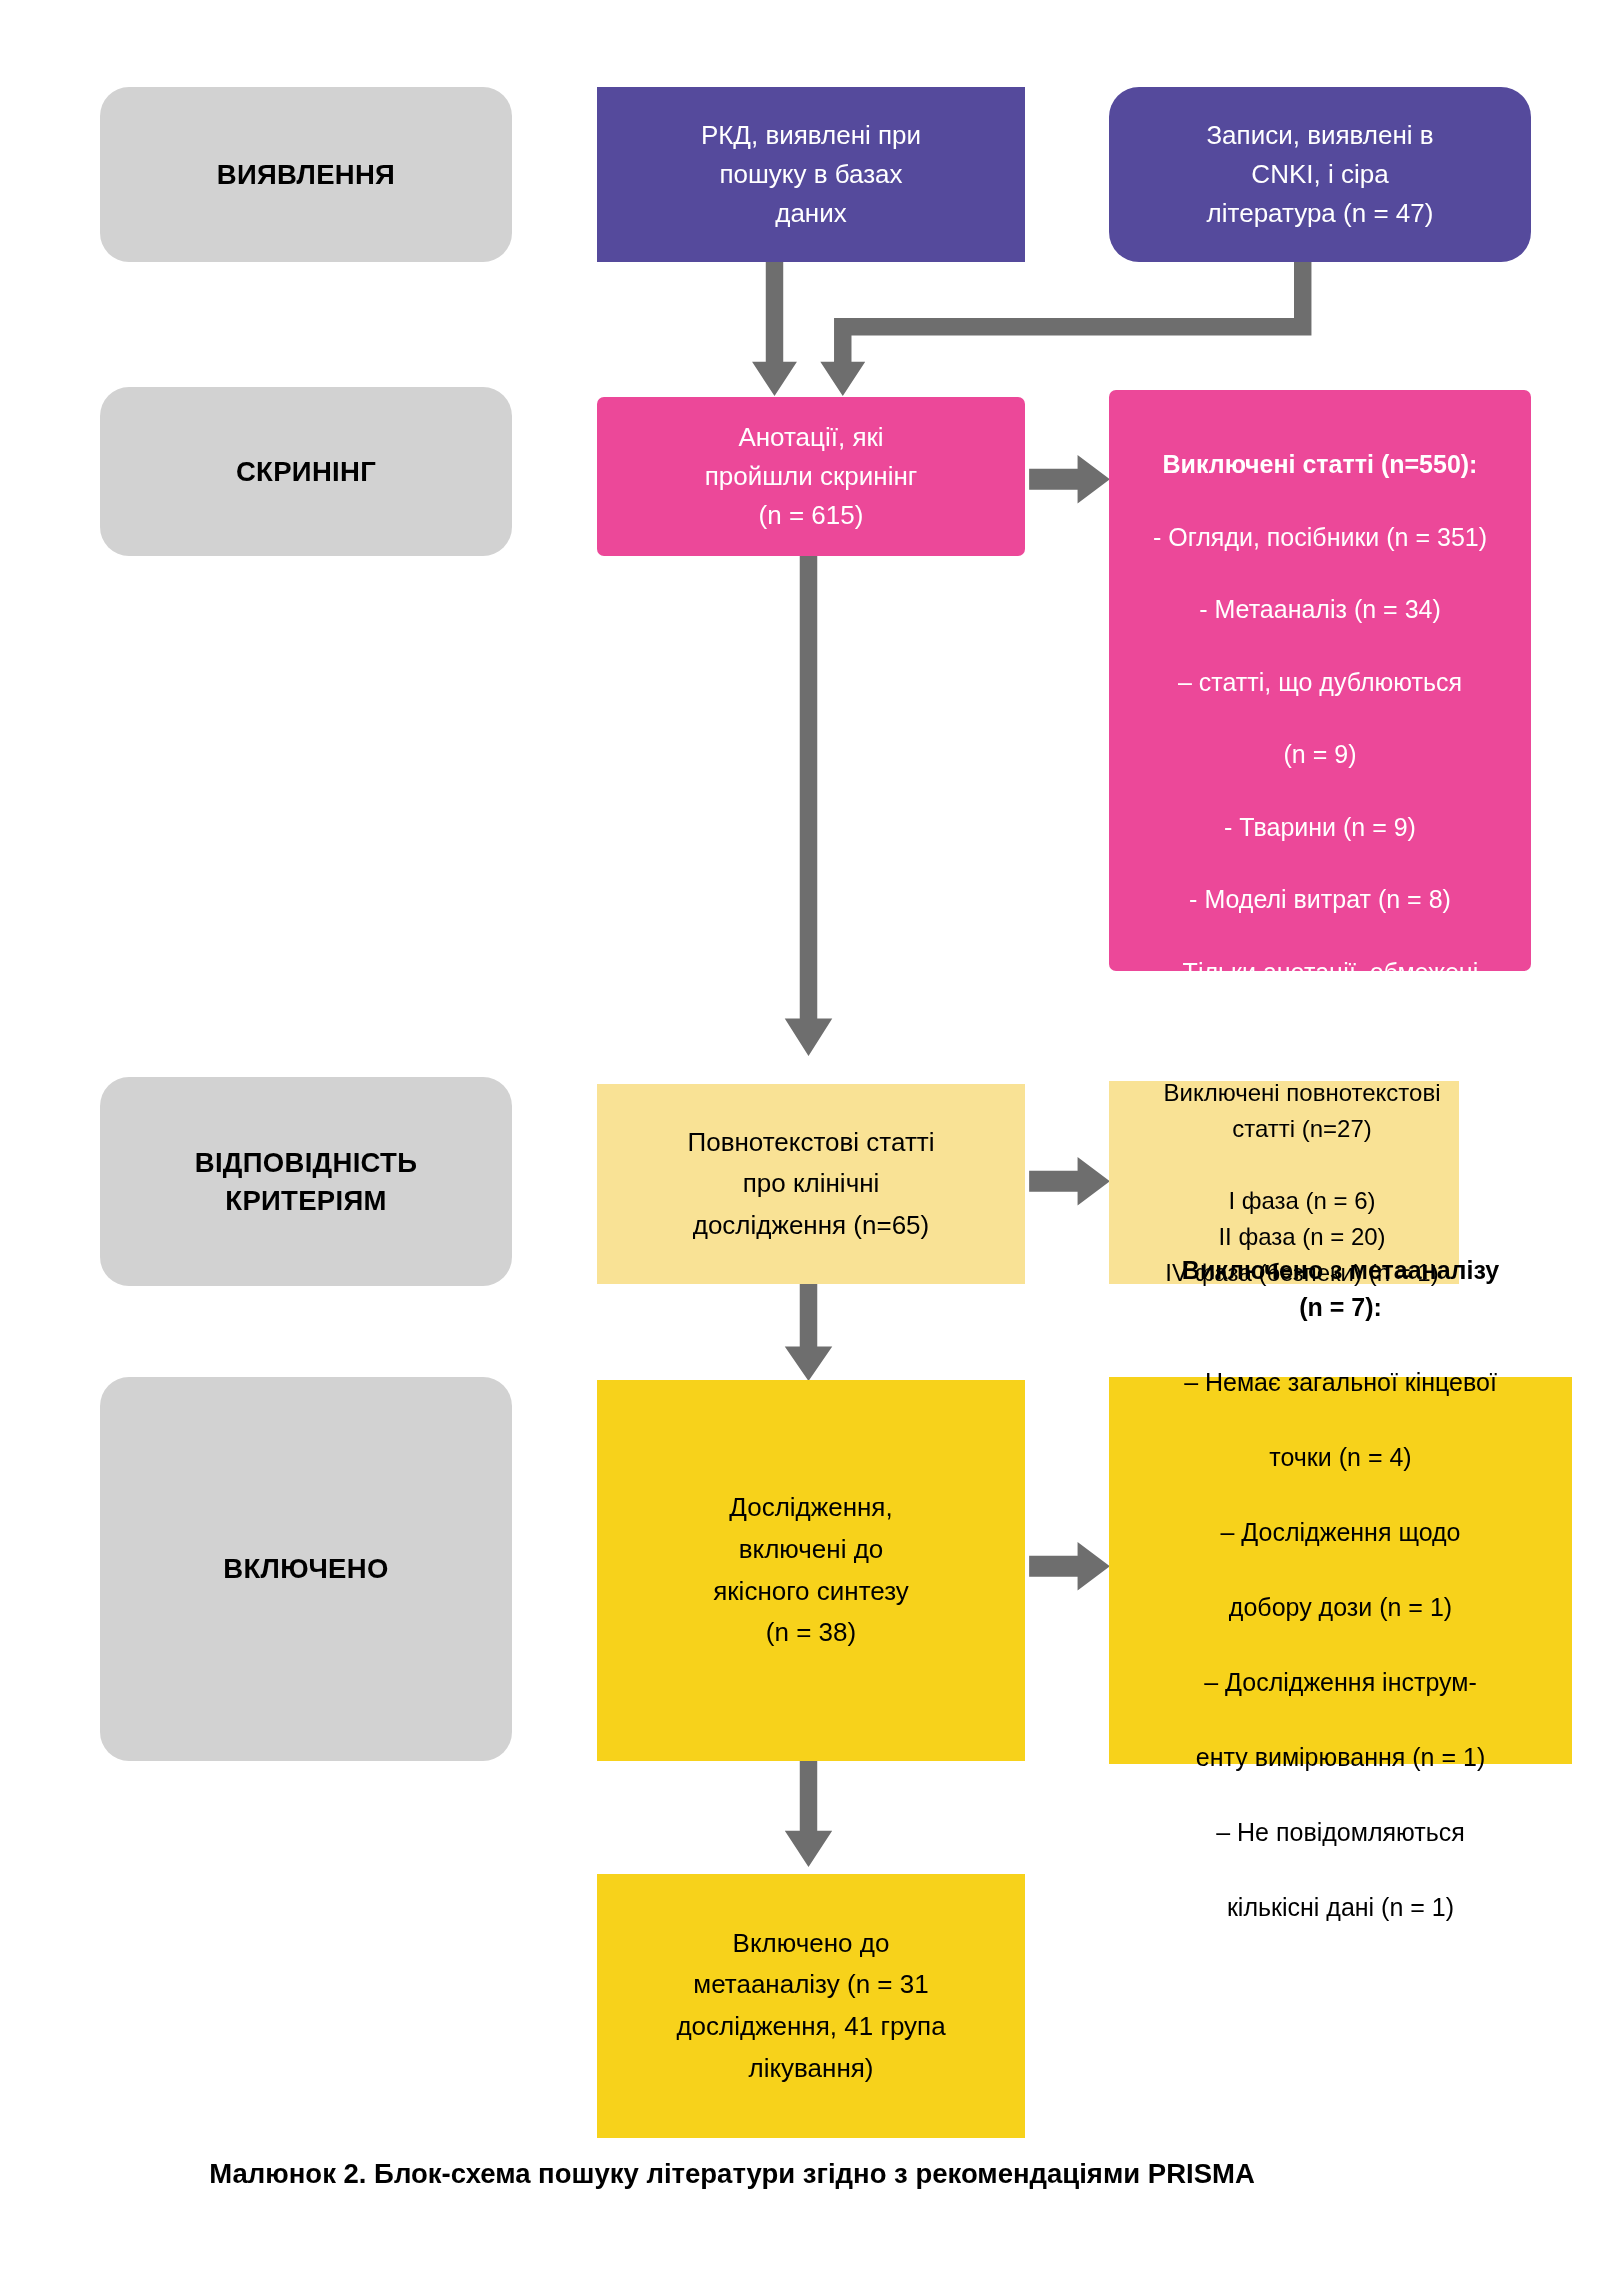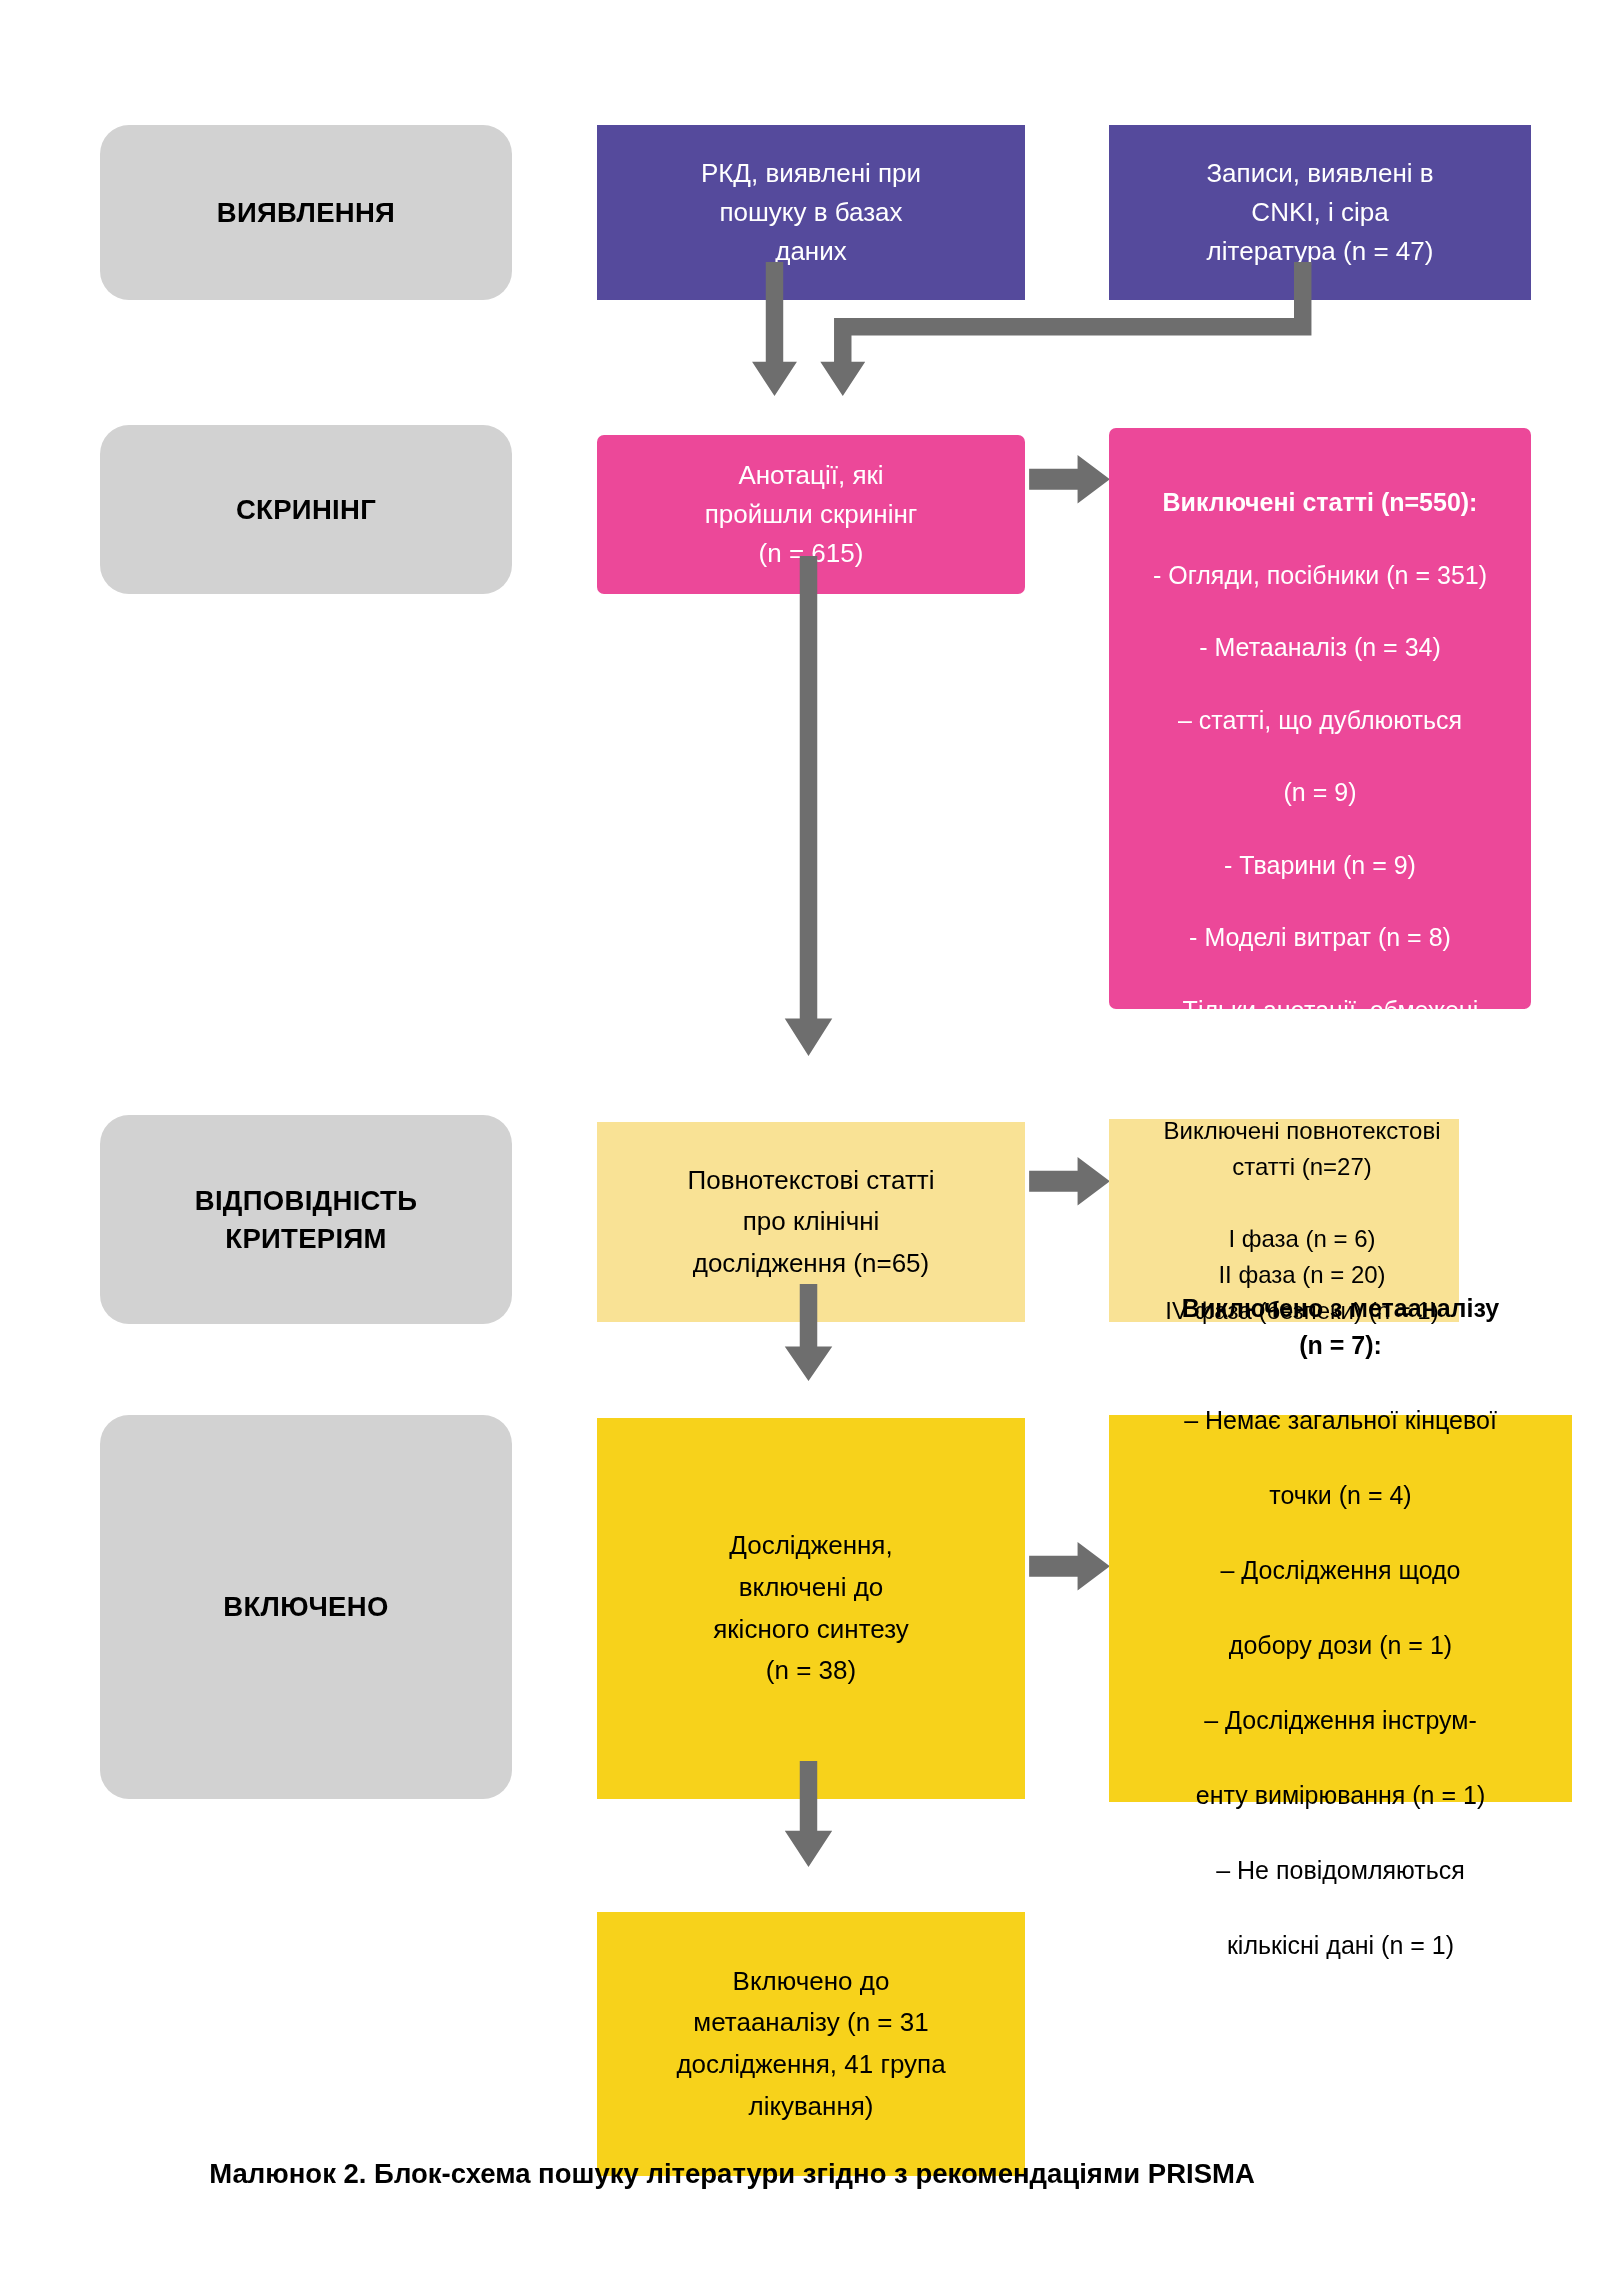--- a/index.html
+++ b/index.html
@@ -17,21 +17,20 @@
     background: #ffffff;
     overflow: hidden;
   }
   .box {
     position: absolute;
     box-sizing: border-box;
     display: flex;
     align-items: center;
     justify-content: center;
     text-align: center;
-    margin-top: 38px;
   }
   .stage-label {
     background: #d2d2d2;
     color: #000000;
     font-weight: bold;
     letter-spacing: 0.3px;
     line-height: 1.35;
     border-radius: 29px;
   }
   .purple-dark {
@@ -98,21 +97,21 @@
   <div class="box stage-label" style="left:100px; top:1377px; width:412px; height:384px; font-size:27.5px;">
     <span class="txt">ВКЛЮЧЕНО</span>
   </div>
 
   <div class="box purple-dark" style="left:597px; top:87px; width:428px; height:175px; font-size:26px; line-height:1.5;">
     <span class="txt">РКД, виявлені при
 пошуку в базах
 даних</span>
   </div>
 
-  <div class="box purple-dark" style="left:1109px; top:87px; width:422px; height:175px; font-size:26px; line-height:1.5;">
+  <div class="box purple-dark" style="left:1109px; top:87px; width:422px; height:175px; font-size:26px; line-height:1.5;border-radius:30px;">
     <span class="txt">Записи, виявлені в
 CNKI, і сіра
 література (n = 47)</span>
   </div>
 
   <div class="arrow" style="left:737px; top:262px; width:75px; height:134px;">
     <svg width="75" height="134" viewBox="0 0 120 215">
       <path d="M46 0 L74 0 L74 160 L96 160 L60 215 L24 160 L46 160 Z" fill="#6e6e6e"></path>
     </svg>
   </div>

